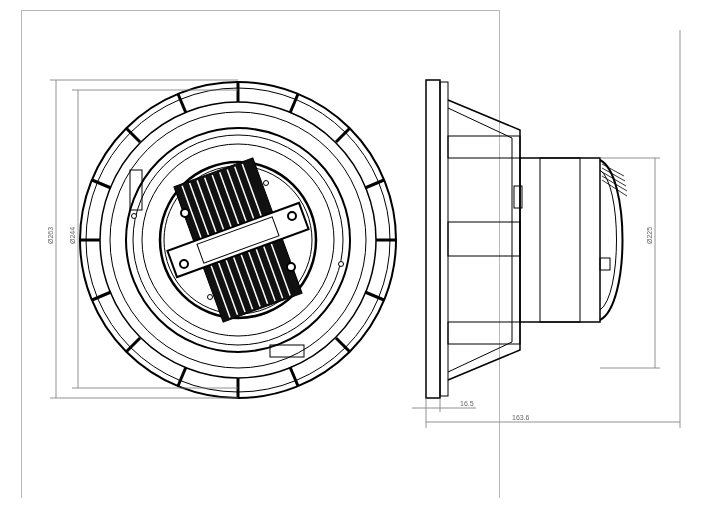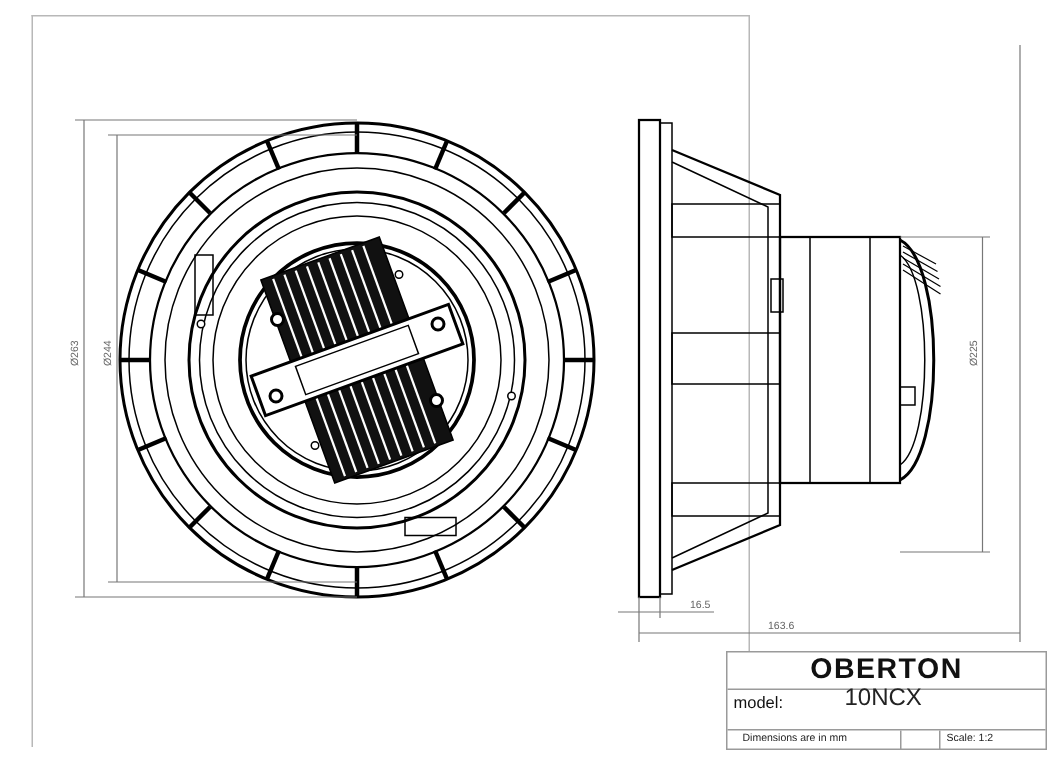--- a/index.html
+++ b/index.html
@@ -133,24 +133,13 @@
       <line x1="426" y1="422" x2="680" y2="422"></line>
     </g>
   </svg>
 
   <div class="dim vert" style="left:42px;top:232px;">Ø263</div>
   <div class="dim vert" style="left:64px;top:232px;">Ø244</div>
   <div class="dim vert" style="left:641px;top:232px;">Ø225</div>
   <div class="dim" style="left:460px;top:400px;">16.5</div>
   <div class="dim" style="left:512px;top:414px;">163.6</div>
 
-  <div class="title-block">
-    <div class="tb-brand">OBERTON</div>
-    <div class="tb-model-label">model:</div>
-    <div class="tb-model-value">10NCX</div>
-    <div class="tb-row3">
-      <span class="tb-units">Dimensions are in mm</span>
-      <span class="tb-sep1"></span>
-      <span class="tb-sep2"></span>
-      <span class="tb-scale">Scale: 1:2</span>
-    </div>
-  </div>
 </div>
 
 </body></html>

